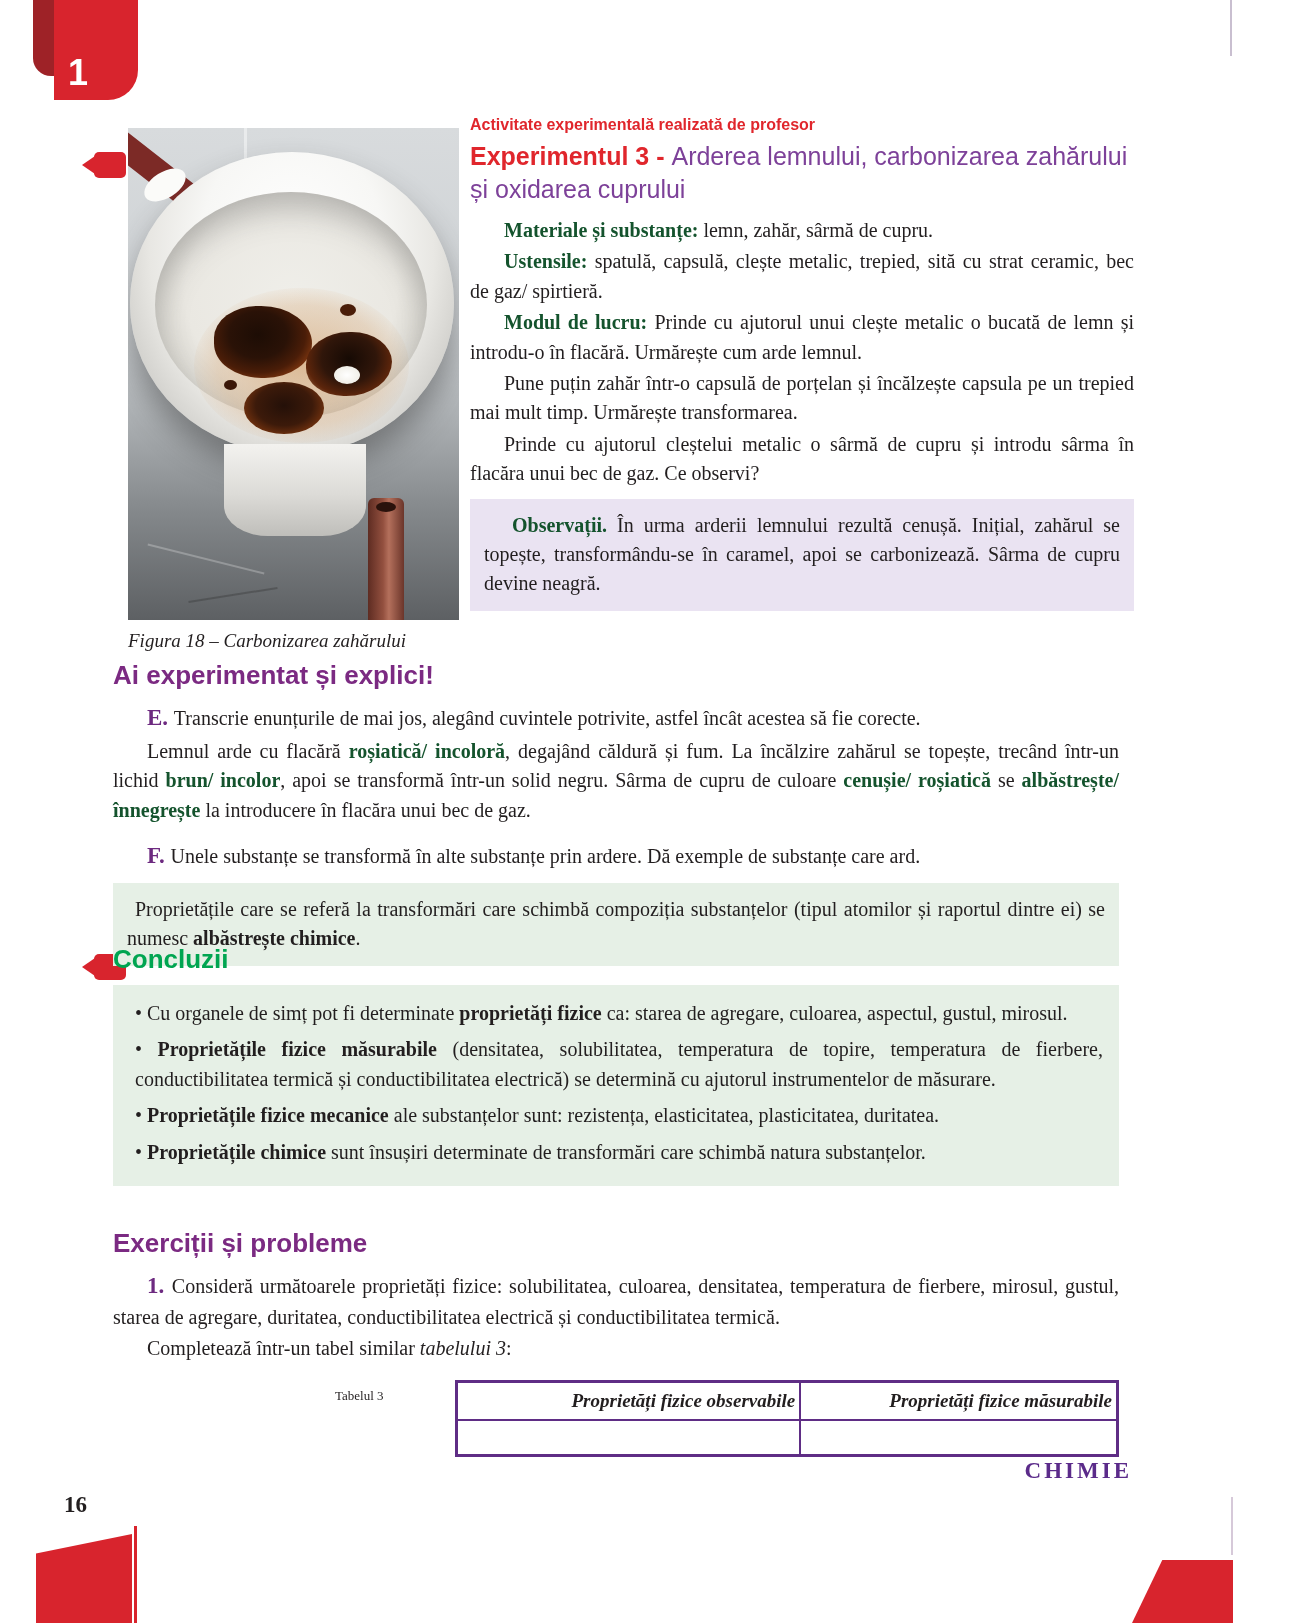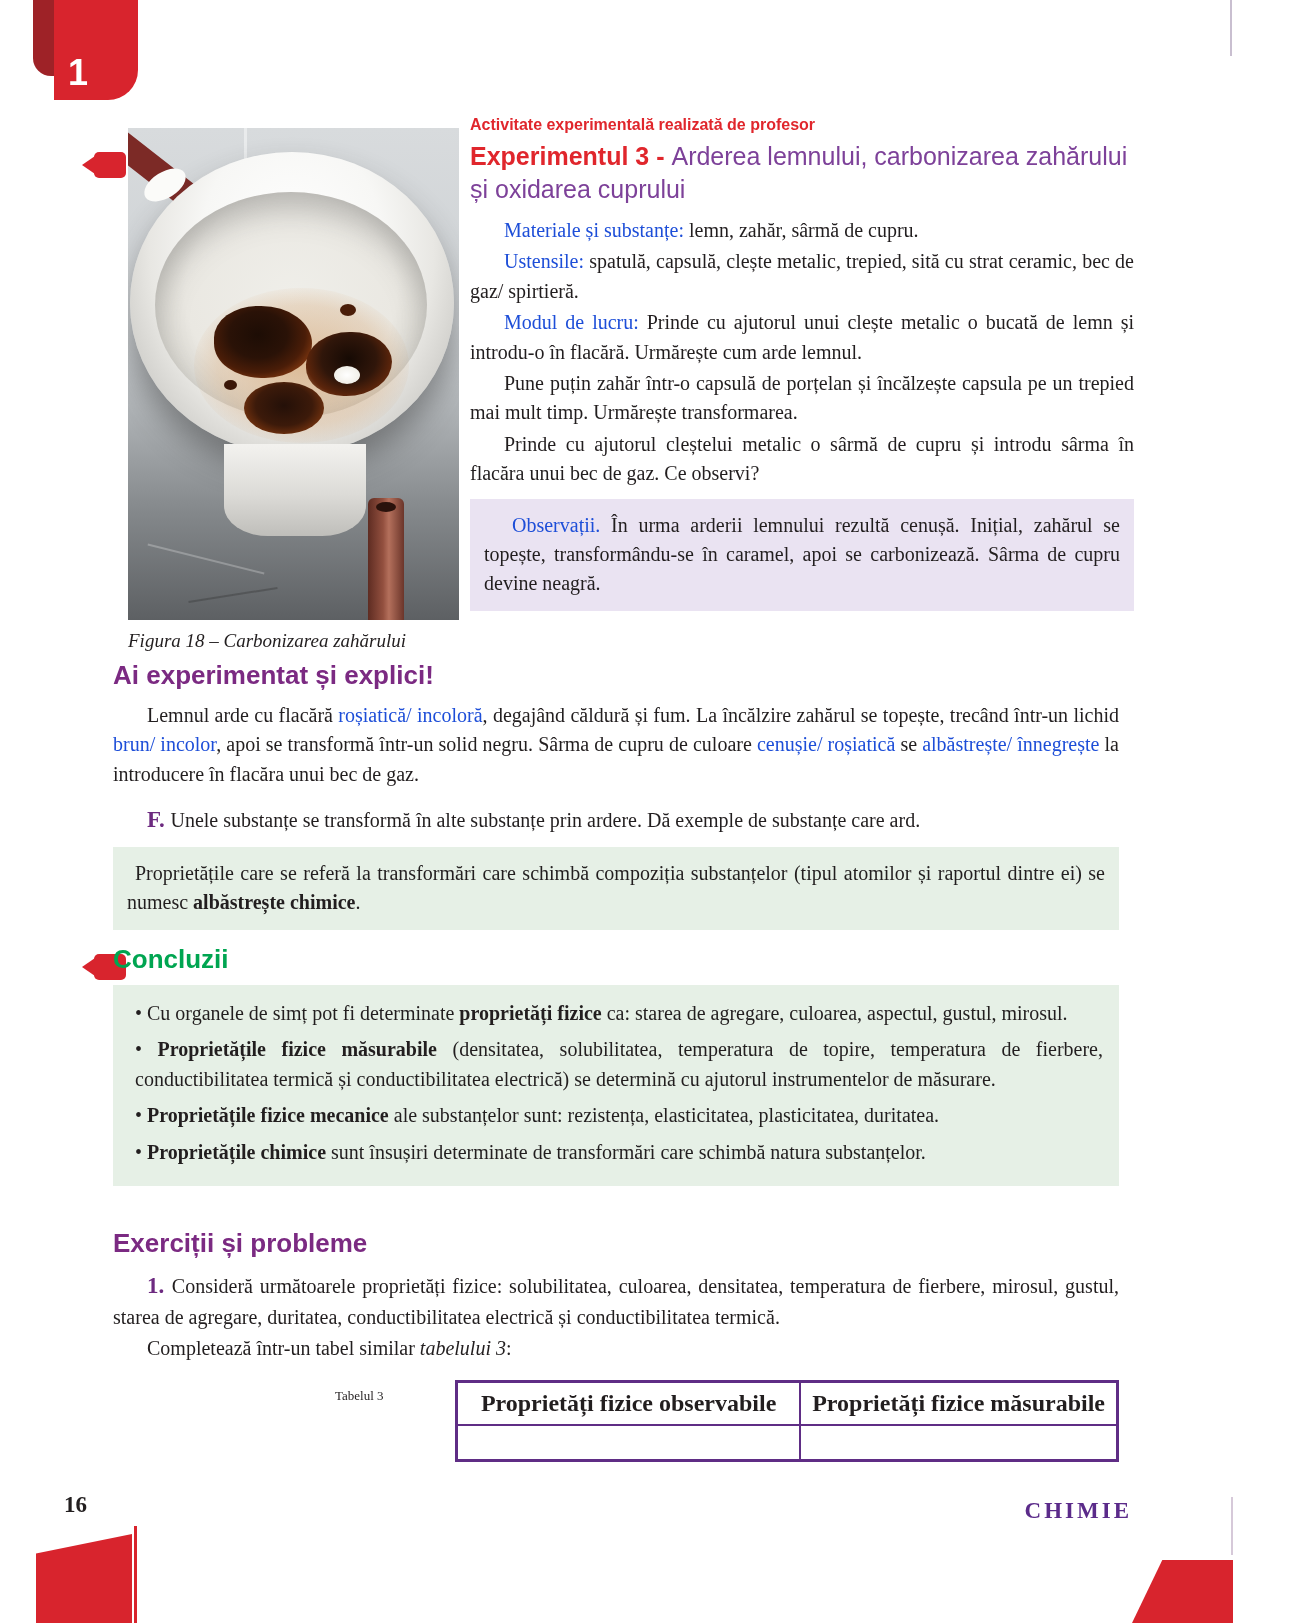--- a/index.html
+++ b/index.html
@@ -68,21 +68,21 @@
   
   .exp-col { position:absolute; left:470px; top:116px; width:664px; }
   .kicker { font-family:"Liberation Sans",sans-serif; font-weight:bold; font-size:16px; color:#e0262c; margin-bottom:6px; }
   .exp-title { font-family:"Liberation Sans",sans-serif; font-size:25px; line-height:1.32; margin-bottom:10px; }
   .t-red { color:#e0262c; font-weight:bold; }
   .t-purple { color:#7d4199; font-weight:normal; }
   .para { font-size:20px; line-height:1.47; text-align:justify; text-indent:34px; margin:2px 0; }
   .obs-box { background:#eae3f2; padding:10px 14px; margin-top:10px; }
   .obs-box .para { text-indent:28px; }
 
-  .bp { font-weight:normal; color:#1d4ed8; }
+  .bp { font-weight:bold; color:#14532d; }
   .b { font-weight:bold; }
   .i { font-style:italic; }
   .lead { font-weight:bold; color:#6d2a80; font-size:23px; }
 
   
   .section { position:absolute; left:113px; width:1006px; }
   #explain { top:660px; }
   #conclusions { top:944px; }
   #exercises { top:1228px; }
   .h-purple, .h-green { font-family:"Liberation Sans",sans-serif; font-weight:bold; font-size:26px; margin-bottom:10px; }
@@ -94,27 +94,27 @@
   .bullet-item { font-size:20px; line-height:1.47; text-align:justify; margin:0 0 7px 0; text-indent:0; }
   .bullet-item::before { content:"•  "; }
   .mt14 { margin-top:14px; }
   .mt10 { margin-top:10px; }
 
   
   .table-zone { position:relative; margin-top:16px; min-height:90px; }
   .table-label { position:absolute; left:222px; top:8px; font-size:13px; }
   table.t3 { border-collapse:collapse; margin-left:342px; width:664px; border:3px solid #5f2d85; }
   table.t3 th, table.t3 td { border:2px solid #5f2d85; }
-  table.t3 th { font-family:"Liberation Serif",serif; font-weight:bold; font-size:24px; padding:7px 4px; text-align:center; }
+  table.t3 th { font-family:"Liberation Serif",serif; font-weight:bold; font-size:19px; padding:7px 4px; text-align:right;font-style:italic; }
   table.t3 td { height:36px; background:#fff; }
   table.t3 .c1 { width:52%; } table.t3 .c2 { width:48%; }
 
   
   .page-num { position:absolute; left:64px; top:1492px; font-weight:bold; font-size:23px; }
-  .brand { position:absolute; right:166px; top:1498px; font-weight:bold; font-size:23px;
+  .brand { position:absolute; right:166px; top:1458px; font-weight:bold; font-size:23px;
            color:#5b2b8a; letter-spacing:3px;text-align:center; }
 </style>
 </head>
 <body>
 
 <div class="deco chap-dark"></div>
 <div class="deco chap-red"></div>
 <div class="deco chap-num" style="font-family:'Liberation Sans',sans-serif;">1</div>
 <div class="deco line-tr"></div>
 <div class="deco bl-shape"></div>
@@ -164,20 +164,21 @@
   <p class="para"><span class="bp">Modul de lucru: </span><span>Prinde cu ajutorul unui clește metalic o bucată de lemn și introdu-o în flacără. Urmărește cum arde lemnul.</span></p>
   <p class="para"><span>Pune puțin zahăr într-o capsulă de porțelan și încălzește capsula pe un trepied mai mult timp. Urmărește transformarea.</span></p>
   <p class="para"><span>Prinde cu ajutorul cleștelui metalic o sârmă de cupru și introdu sârma în flacăra unui bec de gaz. Ce observi?</span></p>
   <div class="obs-box">
     <p class="para"><span class="bp">Observații. </span><span>În urma arderii lemnului rezultă cenușă. Inițial, zahărul se topește, transformându-se în caramel, apoi se carbonizează. Sârma de cupru devine neagră.</span></p>
   </div>
 </div>
 
 <div class="section" id="explain">
   <div class="h-purple">Ai experimentat și explici!</div>
+  <p class="para"><span class="lead">E. </span><span>Transcrie enunțurile de mai jos, alegând cuvintele potrivite, astfel încât acestea să fie corecte.</span></p>
   <p class="para"><span>Lemnul arde cu flacără </span><span class="bp">roșiatică/ incoloră</span><span>, degajând căldură și fum. La încălzire zahărul se topește, trecând într-un lichid </span><span class="bp">brun/ incolor</span><span>, apoi se transformă într-un solid negru. Sârma de cupru de culoare </span><span class="bp">cenușie/ roșiatică</span><span> se </span><span class="bp">albăstrește/ înnegrește</span><span> la introducere în flacăra unui bec de gaz.</span></p>
   <p class="para mt14"><span class="lead">F. </span><span>Unele substanțe se transformă în alte substanțe prin ardere. Dă exemple de substanțe care ard.</span></p>
   <div class="note-box mt10">
     <p class="para"><span>Proprietățile care se referă la transformări care schimbă compoziția substanțelor (tipul atomilor și raportul dintre ei) se numesc </span><span class="b">albăstrește chimice</span><span>.</span></p>
   </div>
 </div>
 
 <div class="section" id="conclusions">
   <div class="h-green">Concluzii</div>
   <div class="concl-box">

